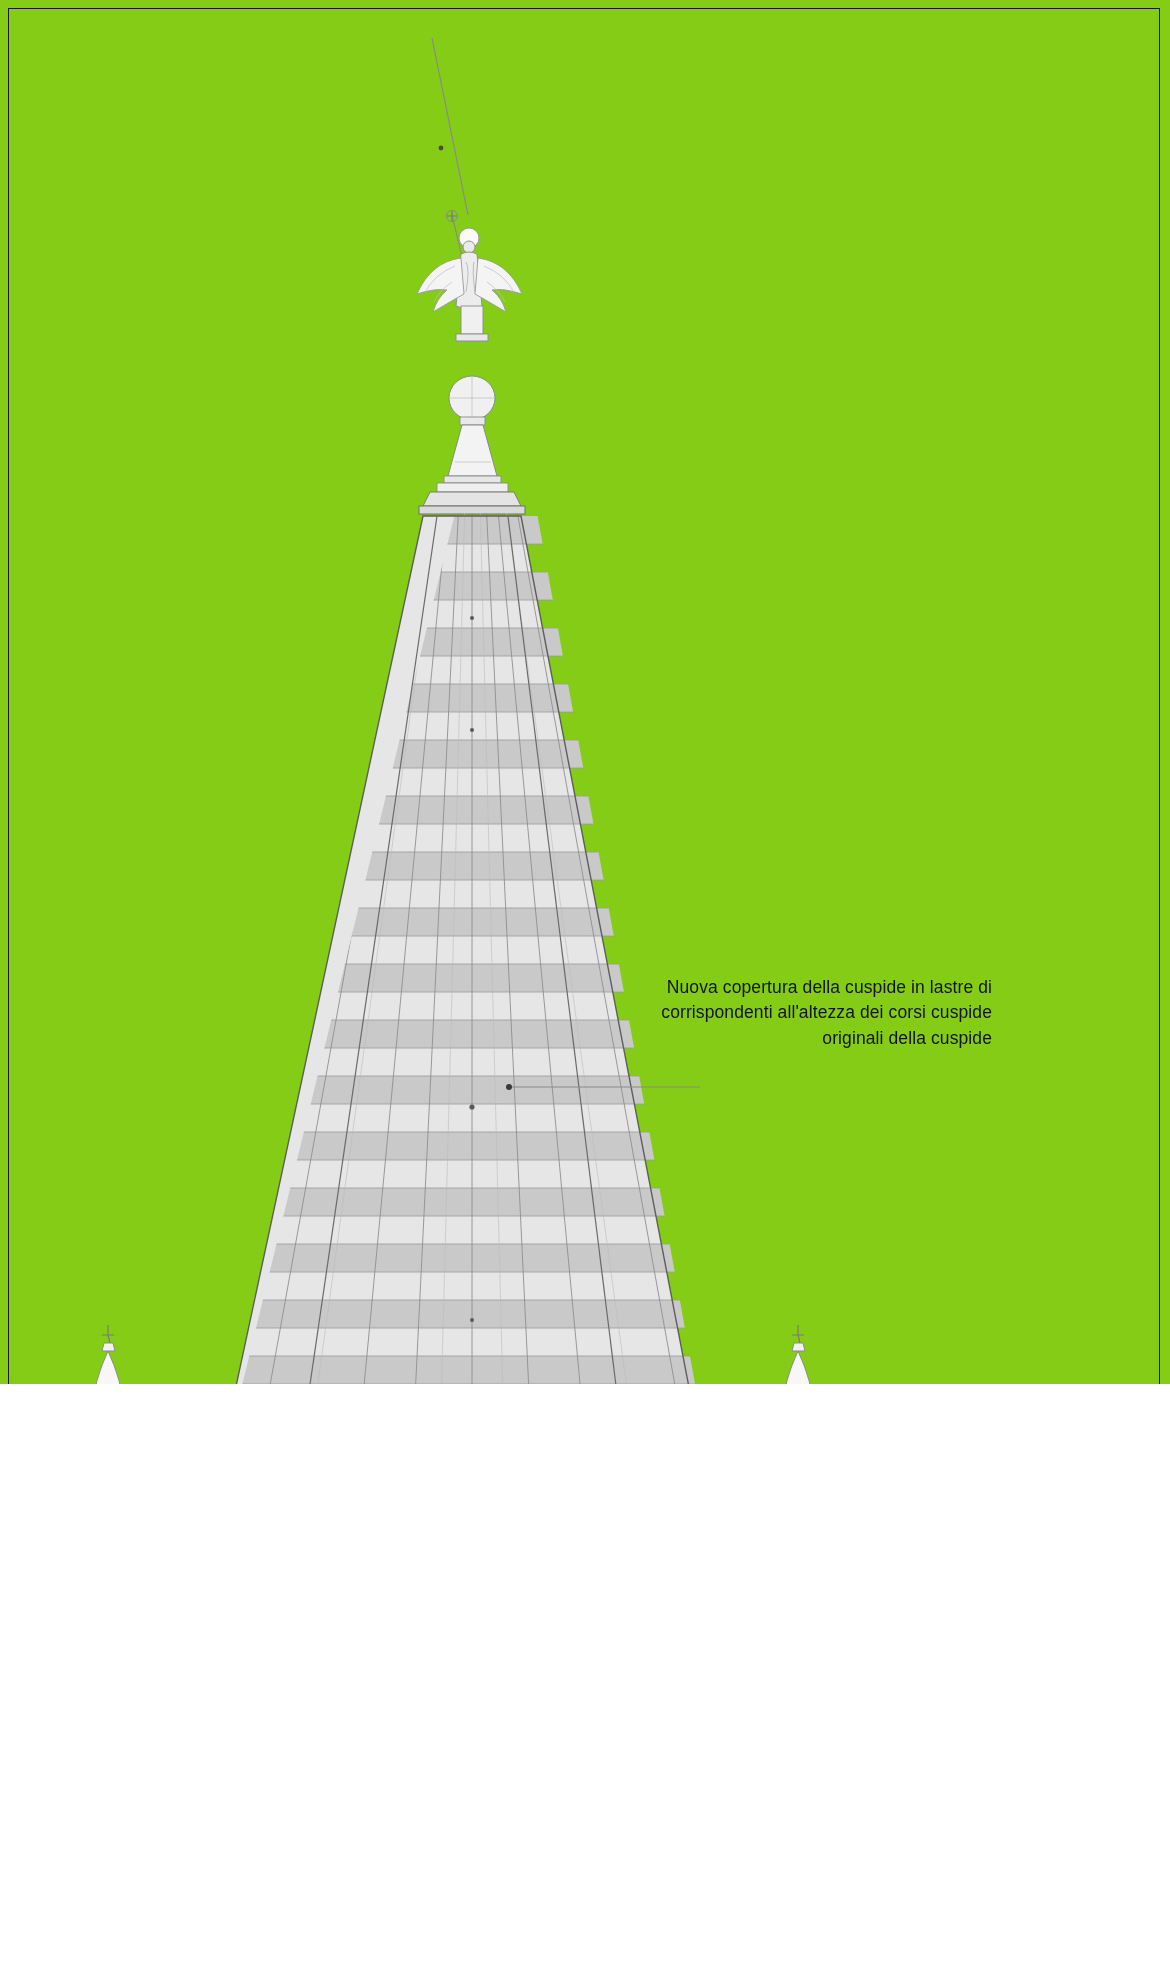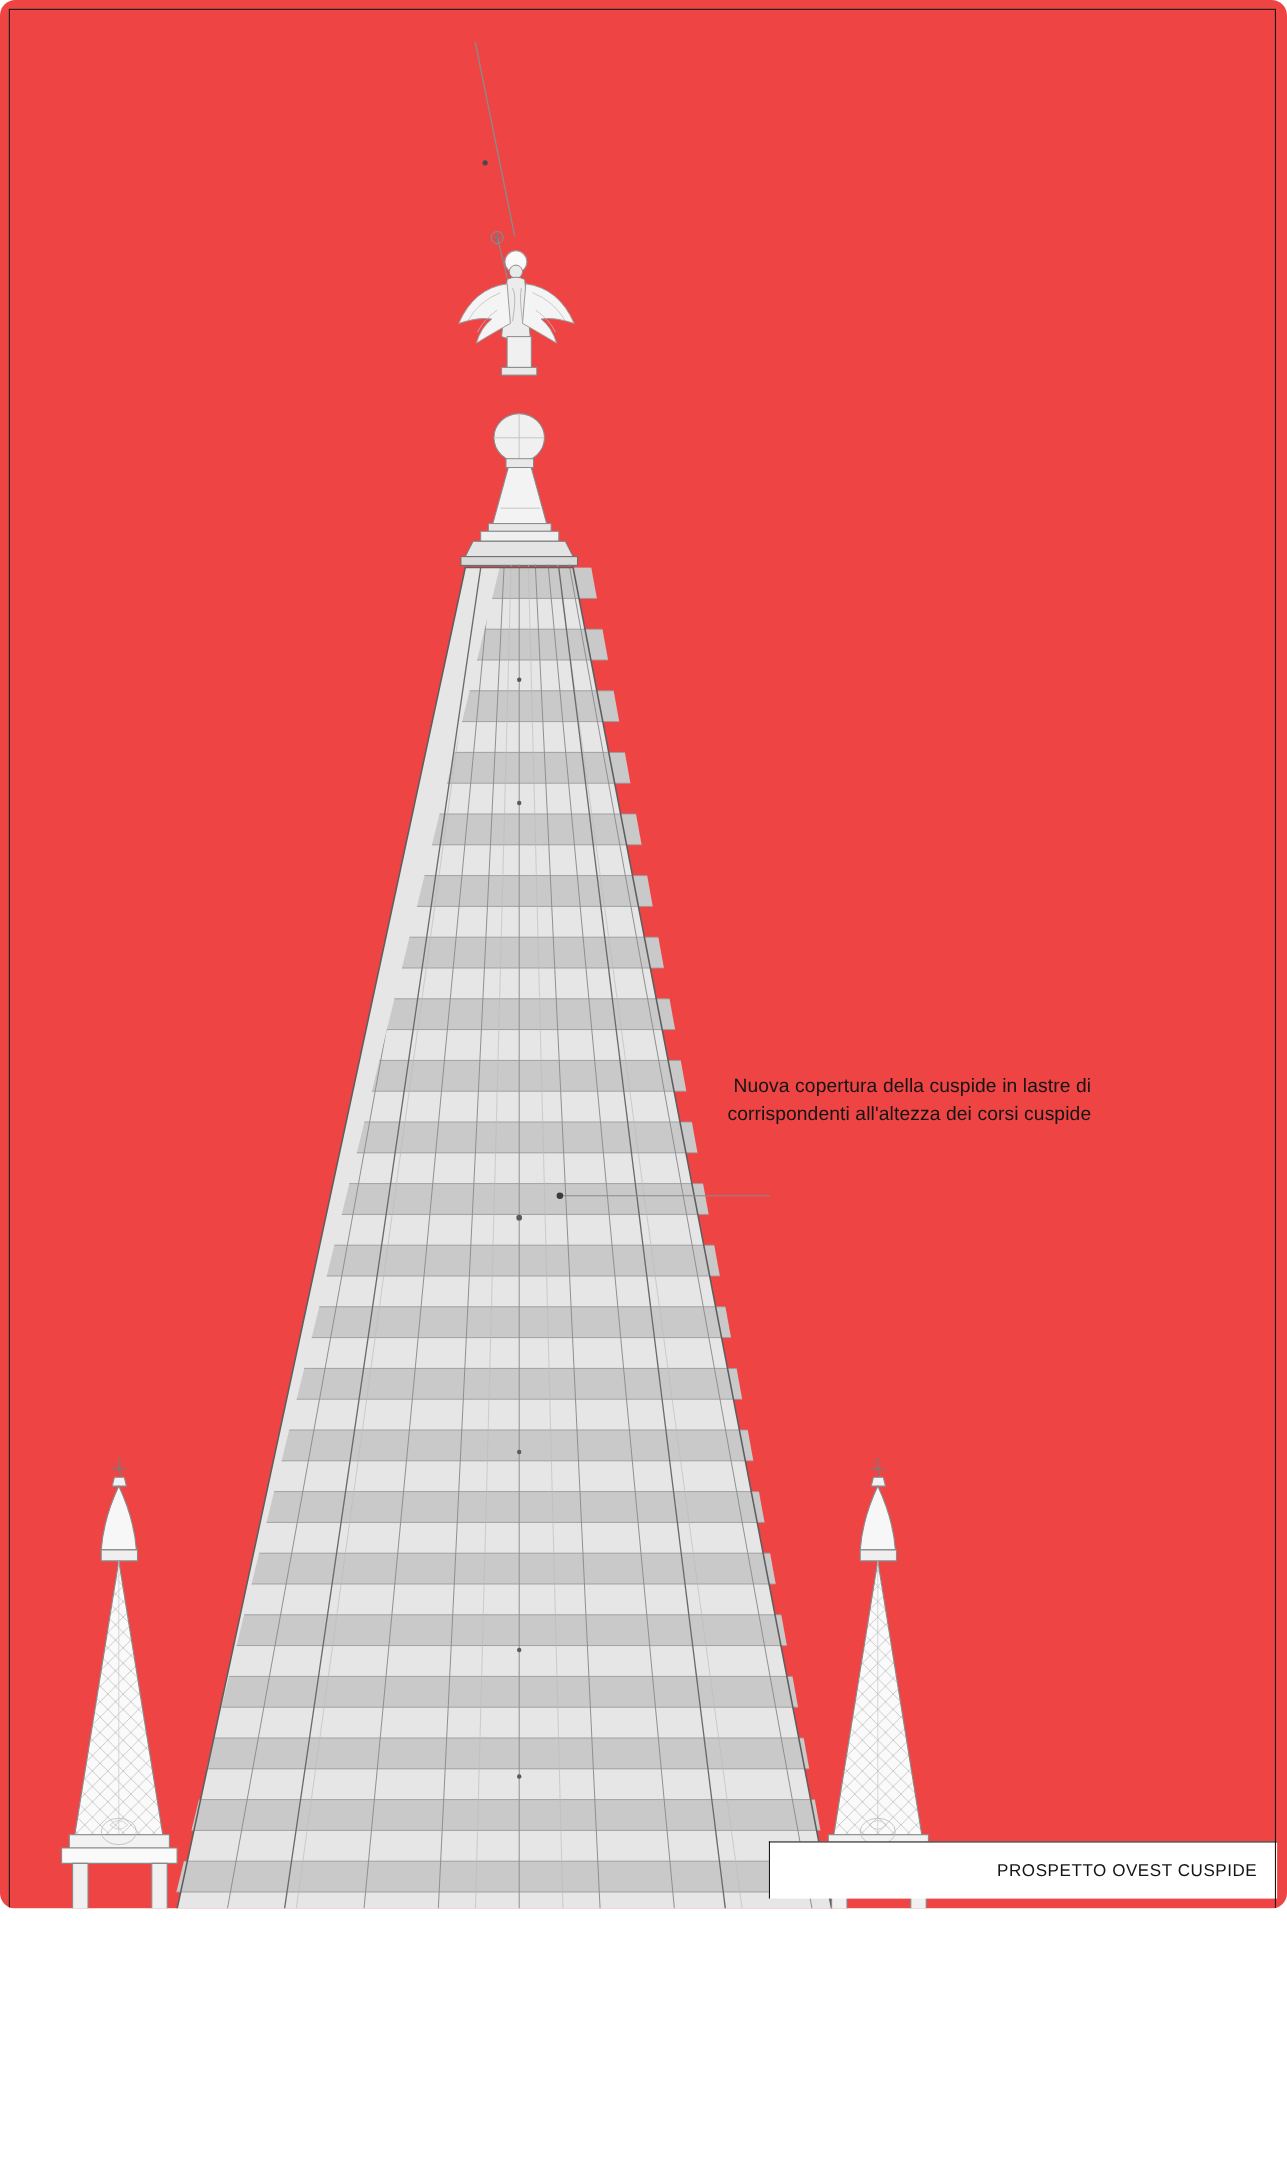--- a/index.html
+++ b/index.html
@@ -6,24 +6,23 @@
     margin: 0;
     padding: 0;
     background: #ffffff;
   }
   body {
     font-family: "Liberation Sans", sans-serif;
   }
   #sheet {
     position: relative;
     width: 1170px;
-    height: 1735px;
-    background: #ef4444;
+    height: 1384px;
+    background: #84cc16;
     overflow: hidden;
-    border-radius: 14px;
   }
   .frame {
     position: absolute;
     left: 8px;
     top: 8px;
     width: 1152px;
     height: 1953px;
     border: 1.2px solid #1a1a1a;
     box-sizing: border-box;
     pointer-events: none;
@@ -309,20 +308,18 @@
 
     <g>
       <line x1="509" y1="1087" x2="700" y2="1087" stroke="#8a8a8a" stroke-width="1"></line>
       <circle cx="509" cy="1087" r="3" fill="#3a3a3a"></circle>
     </g>
   </svg>
 
   <div class="annotation">
     <div>Nuova copertura della cuspide in lastre di</div>
     <div>corrispondenti all'altezza dei corsi cuspide</div>
+    <div>originali della cuspide</div>
   </div>
 
-  <div class="titleblock">
-    <span class="label">PROSPETTO OVEST CUSPIDE</span>
-  </div>
 
   <div class="frame"></div>
 </div>
 
 </body></html>

